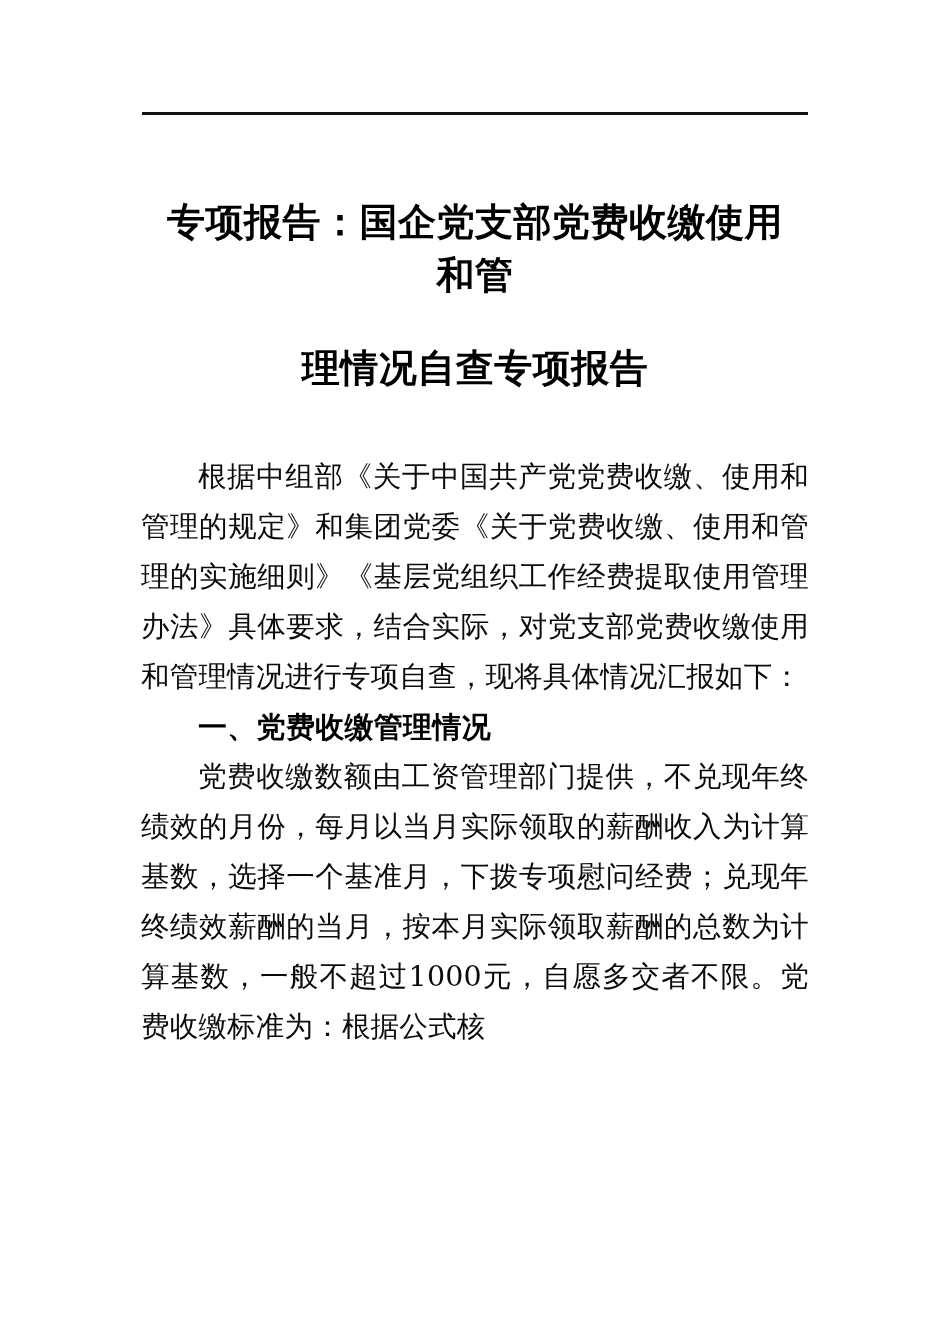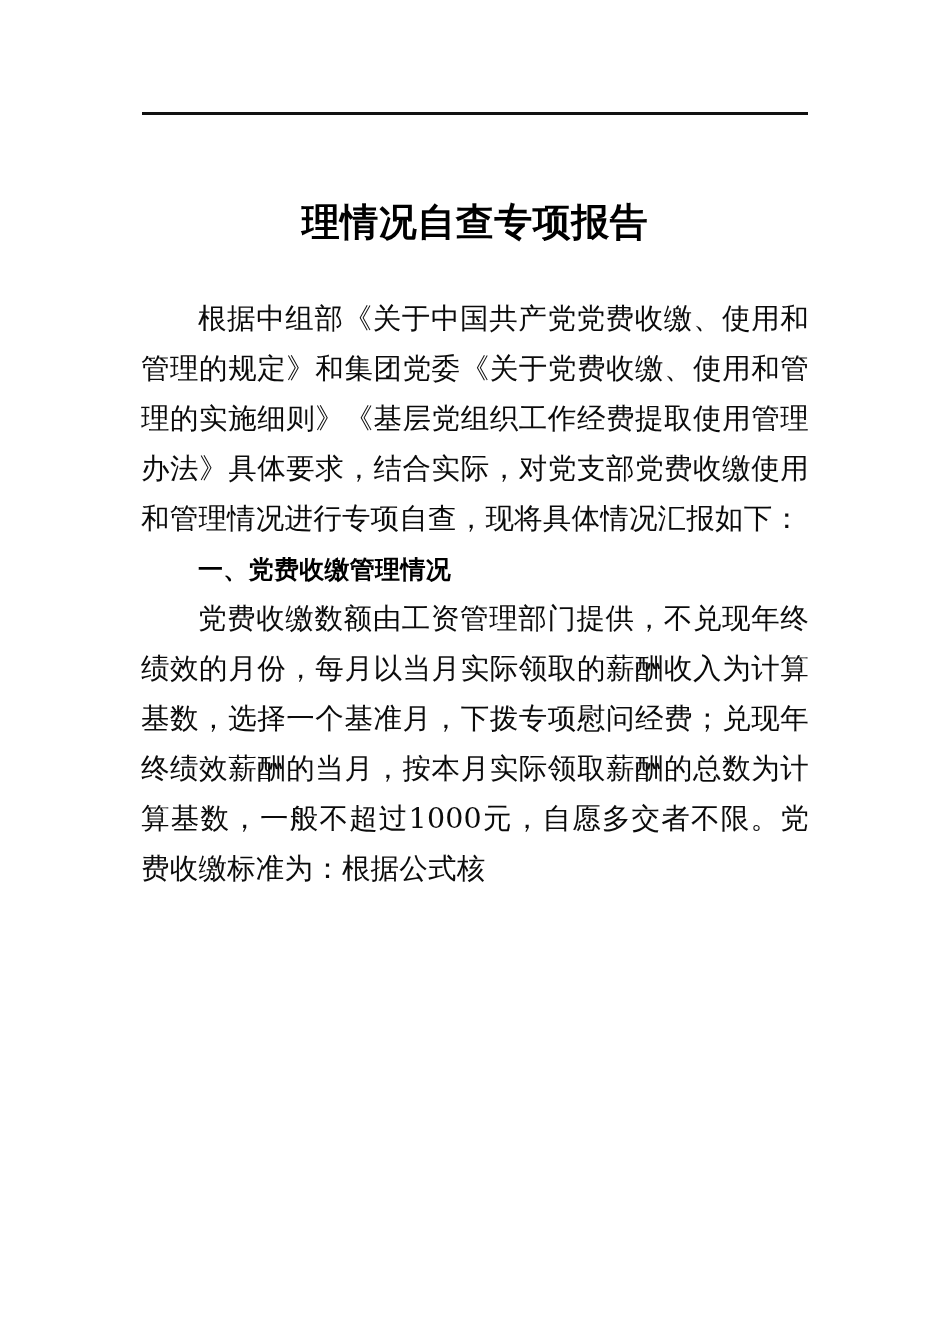--- a/index.html
+++ b/index.html
@@ -68,48 +68,49 @@
     text-align: justify;
     text-align-last: left;
     text-justify: inter-character;
     text-indent: 57px;
     margin: 0;
     color: #0b0b0b;
     letter-spacing: 0.2px;
     font-weight: 300;
   }
   .para.first {
-    margin-top: 45px;
+    margin-top: 57px;
   }
 
   
   .section-heading {
     font-family: "Liberation Sans", "DejaVu Sans", sans-serif;
     font-weight: bold;
-    font-size: 25px;
+    font-size: 29px;
     line-height: 50px;
     text-indent: 57px;
     margin: 0;
     color: #000000;
     letter-spacing: 0.3px;
   }
 </style>
 </head>
 <body>
 
 <div class="page">
 
   <div class="header-rule-wrap">
     <div class="header-rule"></div>
   </div>
 
   <div class="doc-body">
 
     <h1 class="doc-title">
-      <span style="display: block;">理情况自查专项报告</span>
+      <span style="display: block;">专项报告：国企党支部党费收缴使用和管</span>
+      <span style="display: block; margin-top: 40px;">理情况自查专项报告</span>
     </h1>
 
     <p class="para first">根据中组部《关于中国共产党党费收缴、使用和管理的规定》和集团党委《关于党费收缴、使用和管理的实施细则》《基层党组织工作经费提取使用管理办法》具体要求，结合实际，对党支部党费收缴使用和管理情况进行专项自查，现将具体情况汇报如下：</p>
 
     <p class="section-heading">一、党费收缴管理情况</p>
 
 
     <p class="para">党费收缴数额由工资管理部门提供，不兑现年终绩效的月份，每月以当月实际领取的薪酬收入为计算基数，选择一个基准月，下拨专项慰问经费；兑现年终绩效薪酬的当月，按本月实际领取薪酬的总数为计算基数，一般不超过1000元，自愿多交者不限。党费收缴标准为：根据公式核</p>
 
   </div>

